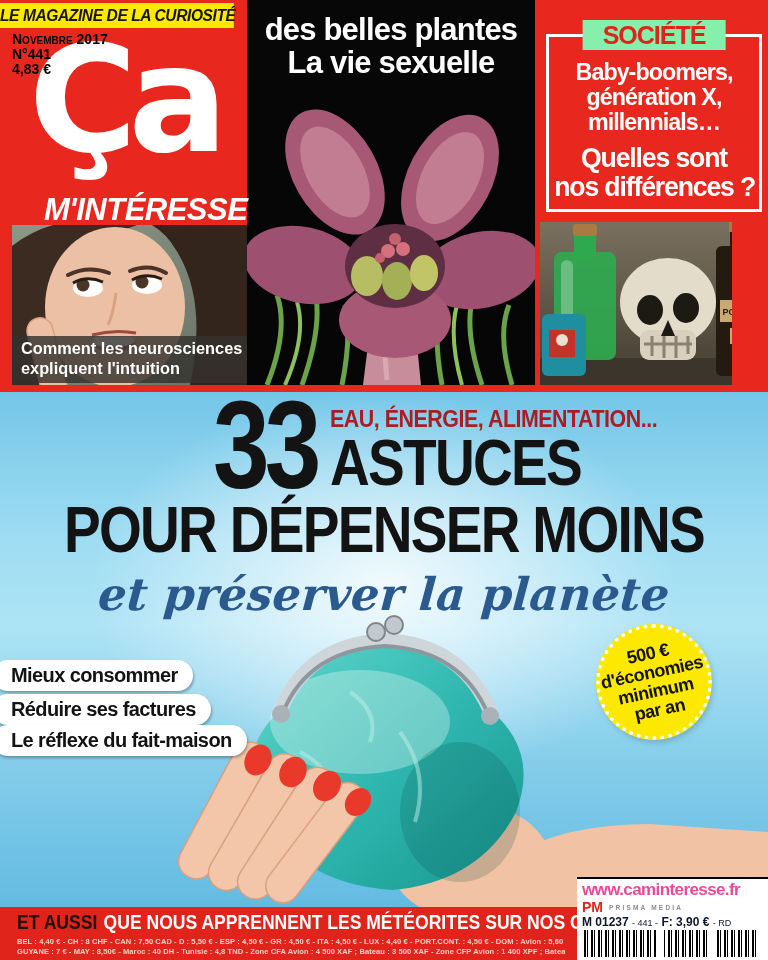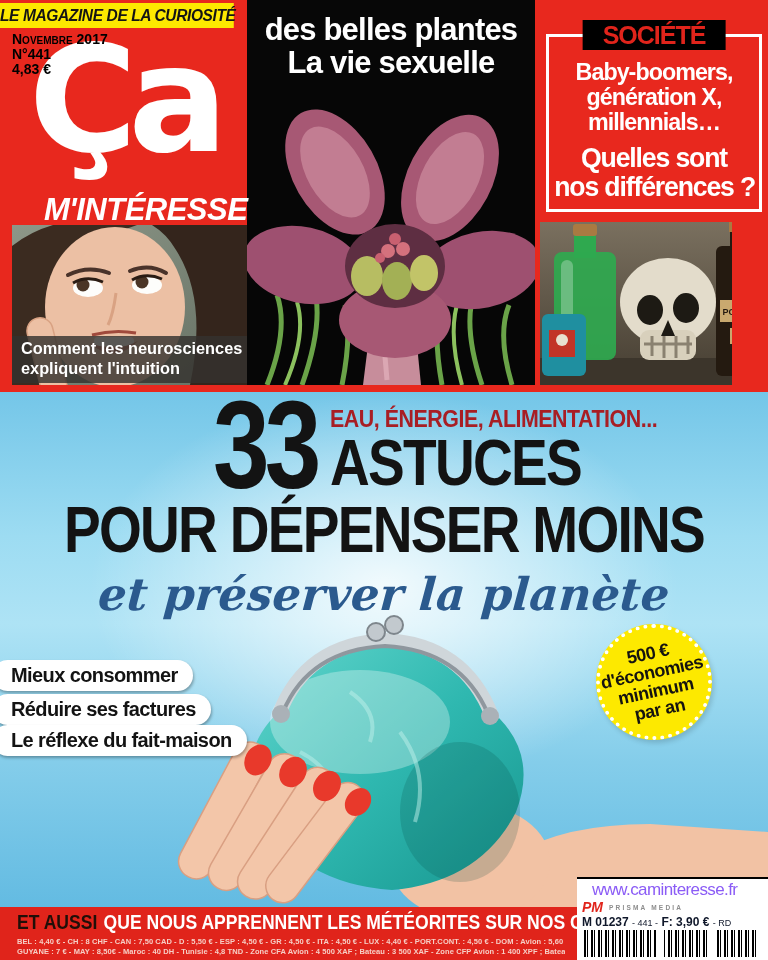--- a/index.html
+++ b/index.html
@@ -46,21 +46,21 @@
   }
   .flower-wrap{position:absolute;left:0;top:80px;width:288px;height:305px;}
   
   .col-right{position:absolute;left:540px;top:0;width:228px;height:385px;}
   .societe-box{
     position:absolute;left:6px;right:6px;top:34px;height:178px;
     border:3px solid #fff;text-align:center;color:#fff;
   }
   .societe-badge{
     position:absolute;top:-17px;left:50%;transform:translateX(-50%);
-    background:#000000;color:#e0241b;font-weight:bold;font-size:25px;
+    background:#86efac;color:#e0241b;font-weight:bold;font-size:25px;
     line-height:30px;padding:0 20px;letter-spacing:-1px;white-space:nowrap;
   }
   .societe-lines{margin-top:22px;font-weight:bold;font-size:24px;line-height:25px;
     letter-spacing:-1px;transform:scaleX(.97);}
   .societe-question{margin-top:9px;font-weight:bold;font-size:28px;line-height:29px;
     letter-spacing:-1.2px;transform:scaleX(.95);white-space:nowrap;}
   .photo-right{position:absolute;left:0;top:222px;width:192px;height:163px;overflow:hidden;}
   .photo-right .caption-band div{transform:scaleX(.90);}
   
   .sky{
@@ -123,23 +123,23 @@
   .fine-print{
     position:absolute;left:17px;top:30px;width:548px;color:#f6cfc6;
     font-weight:bold;font-size:7.5px;line-height:10px;letter-spacing:0.1px;
     white-space:nowrap;overflow:hidden;
   }
   
   .barcode-box{
     position:absolute;left:577px;top:877px;width:191px;height:83px;
     background:#fff;border-top:2px solid #000;z-index:6;padding:1px 3px 0 5px;
   }
-  .website{font-weight:normal;font-size:17px;letter-spacing:-0.6px;color:#8b5cf6;margin-left:10px;}
+  .website{font-weight:bold;font-size:17px;letter-spacing:-0.6px;color:#ec4899;}
   .pm-row{display:flex;align-items:center;margin-top:-1px;}
-  .pm-logo{color:#e0241b;font-weight:bold;font-style:italic;font-size:14px;}
+  .pm-logo{color:#e0241b;font-weight:bold;font-size:14px;}
   .pm-name{color:#8d8d8d;font-weight:bold;font-size:6.5px;letter-spacing:2.2px;margin-left:6px;}
   .code-row{font-size:12px;color:#0f172a;margin-top:0;white-space:nowrap;}
   .code-row .b{font-weight:bold;}
   .code-row .s{font-size:9px;}
   .bars{
     height:27px;margin:1px 6px 0 2px;
     background:
       linear-gradient(90deg, rgba(255,255,255,0) 0 41%, #fff 41% 46%, rgba(255,255,255,0) 46% 72%, #fff 72% 76%, rgba(255,255,255,0) 76%),
       repeating-linear-gradient(90deg,#000 0 2px,#fff 2px 3px,#000 3px 4px,#fff 4px 7px,#000 7px 9px,#fff 9px 10px,#000 10px 11px,#fff 11px 14px);
   }

